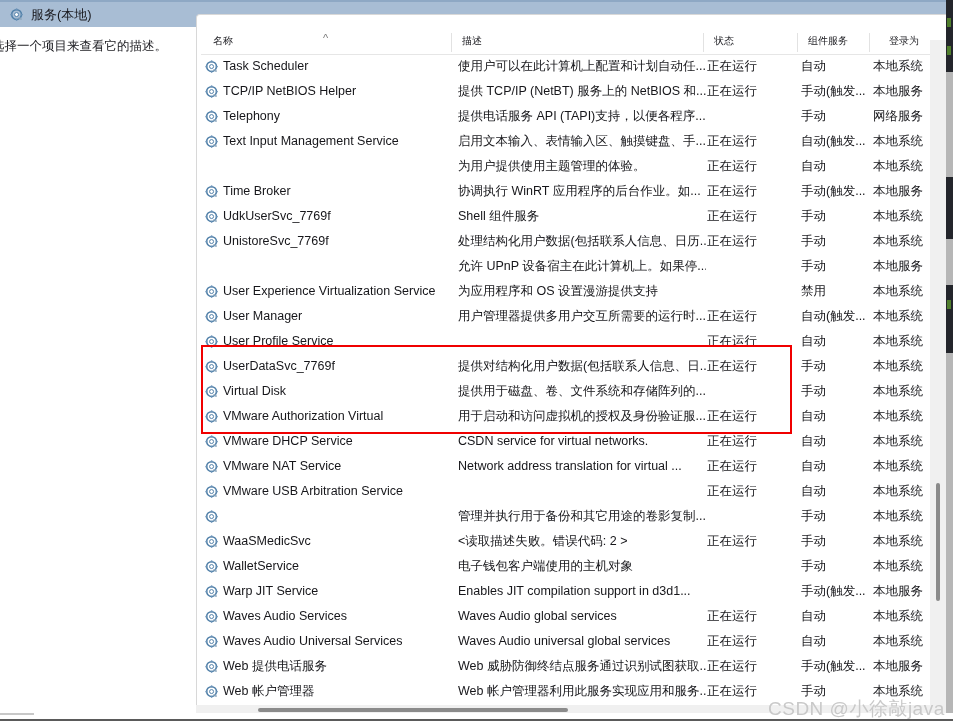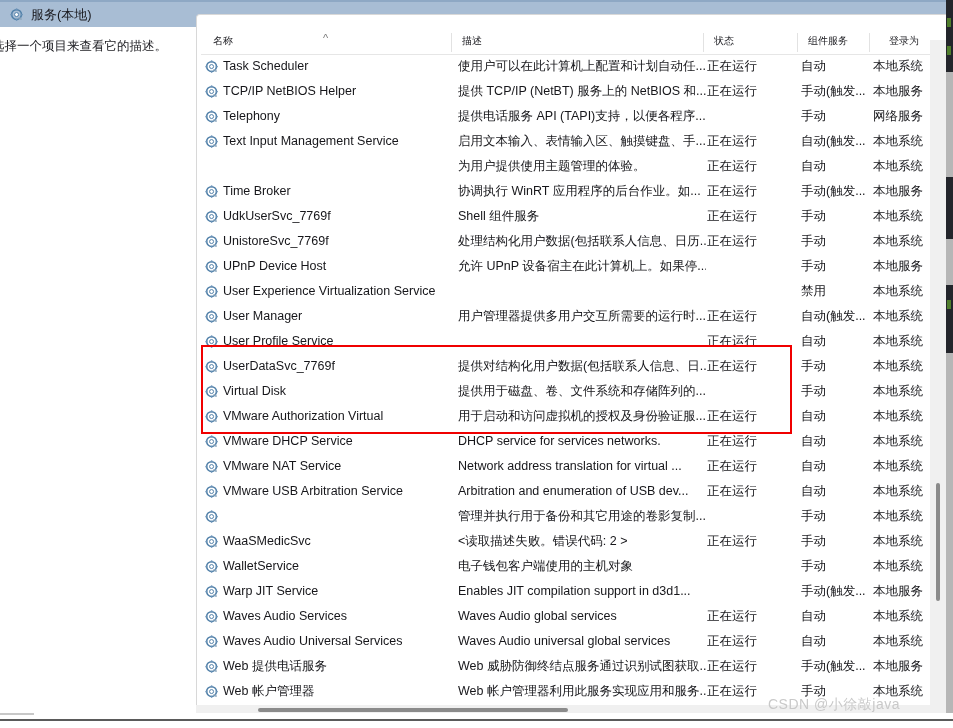--- a/index.html
+++ b/index.html
@@ -265,21 +265,21 @@
     left: 0; top: 713px;
     width: 34px; height: 2px;
     background: #c8c8c8;
     z-index: 26;
   }
 
   
   .watermark {
     position: absolute;
     left: 768px; top: 696px;
-    font-size: 14px;
+    font-size: 19px;
     color: #c9c9c9;
     white-space: nowrap;
     letter-spacing: 0.5px;
     z-index: 28;
     pointer-events: none;
   }
 </style>
 </head>
 <body>
 
@@ -505,39 +505,20 @@
     </svg>
             </span>
             <span class="nm">UnistoreSvc_7769f</span>
           </div>
           <div class="cell cell-desc">处理结构化用户数据(包括联系人信息、日历...</div>
           <div class="cell cell-status">正在运行</div>
           <div class="cell cell-start">手动</div>
           <div class="cell cell-logon">本地系统</div>
         </div>
         <div class="row">
-          <div class="cell cell-name">
-            <span class="gear">
-              <svg viewBox="0 0 16 16">
-      <circle cx="7.5" cy="7.5" r="5.6" fill="none" stroke="#4f7fa8" stroke-width="1.7"></circle>
-      <circle cx="7.5" cy="7.5" r="2.3" fill="#ffffff" stroke="#4f7fa8" stroke-width="1.1"></circle>
-      <g fill="#6b93b8">
-        <rect x="6.7" y="0.4" width="1.7" height="2.3"></rect>
-        <rect x="6.7" y="12.3" width="1.7" height="2.3"></rect>
-        <rect x="0.4" y="6.7" width="2.3" height="1.7"></rect>
-        <rect x="12.3" y="6.7" width="2.3" height="1.7"></rect>
-      </g>
-      <g fill="#8fa9bf">
-        <rect x="9.5" y="10.5" width="2.6" height="1.6"></rect>
-        <rect x="11.2" y="11.8" width="2.4" height="1.6"></rect>
-      </g>
-    </svg>
-            </span>
-            <span class="nm">UPnP Device Host</span>
-          </div>
           <div class="cell cell-desc">允许 UPnP 设备宿主在此计算机上。如果停...</div>
           <div class="cell cell-status"></div>
           <div class="cell cell-start">手动</div>
           <div class="cell cell-logon">本地服务</div>
         </div>
         <div class="row">
           <div class="cell cell-name">
             <span class="gear">
               <svg viewBox="0 0 16 16">
       <circle cx="7.5" cy="7.5" r="5.6" fill="none" stroke="#4f7fa8" stroke-width="1.7"></circle>
@@ -549,20 +530,21 @@
         <rect x="12.3" y="6.7" width="2.3" height="1.7"></rect>
       </g>
       <g fill="#8fa9bf">
         <rect x="9.5" y="10.5" width="2.6" height="1.6"></rect>
         <rect x="11.2" y="11.8" width="2.4" height="1.6"></rect>
       </g>
     </svg>
             </span>
             <span class="nm">User Experience Virtualization Service</span>
           </div>
+          <div class="cell cell-desc">为应用程序和 OS 设置漫游提供支持</div>
           <div class="cell cell-status"></div>
           <div class="cell cell-start">禁用</div>
           <div class="cell cell-logon">本地系统</div>
         </div>
         <div class="row">
           <div class="cell cell-name">
             <span class="gear">
               <svg viewBox="0 0 16 16">
       <circle cx="7.5" cy="7.5" r="5.6" fill="none" stroke="#4f7fa8" stroke-width="1.7"></circle>
       <circle cx="7.5" cy="7.5" r="2.3" fill="#ffffff" stroke="#4f7fa8" stroke-width="1.1"></circle>
@@ -697,21 +679,21 @@
         <rect x="12.3" y="6.7" width="2.3" height="1.7"></rect>
       </g>
       <g fill="#8fa9bf">
         <rect x="9.5" y="10.5" width="2.6" height="1.6"></rect>
         <rect x="11.2" y="11.8" width="2.4" height="1.6"></rect>
       </g>
     </svg>
             </span>
             <span class="nm">VMware DHCP Service</span>
           </div>
-          <div class="cell cell-desc">DHCP service for services networks.</div>
+          <div class="cell cell-desc">CSDN service for virtual networks.</div>
           <div class="cell cell-status">正在运行</div>
           <div class="cell cell-start">自动</div>
           <div class="cell cell-logon">本地系统</div>
         </div>
         <div class="row">
           <div class="cell cell-name">
             <span class="gear">
               <svg viewBox="0 0 16 16">
       <circle cx="7.5" cy="7.5" r="5.6" fill="none" stroke="#4f7fa8" stroke-width="1.7"></circle>
       <circle cx="7.5" cy="7.5" r="2.3" fill="#ffffff" stroke="#4f7fa8" stroke-width="1.1"></circle>
@@ -747,21 +729,20 @@
         <rect x="12.3" y="6.7" width="2.3" height="1.7"></rect>
       </g>
       <g fill="#8fa9bf">
         <rect x="9.5" y="10.5" width="2.6" height="1.6"></rect>
         <rect x="11.2" y="11.8" width="2.4" height="1.6"></rect>
       </g>
     </svg>
             </span>
             <span class="nm">VMware USB Arbitration Service</span>
           </div>
-          <div class="cell cell-desc">Arbitration and enumeration of USB dev...</div>
           <div class="cell cell-status">正在运行</div>
           <div class="cell cell-start">自动</div>
           <div class="cell cell-logon">本地系统</div>
         </div>
         <div class="row">
           <div class="cell cell-name">
             <span class="gear">
               <svg viewBox="0 0 16 16">
       <circle cx="7.5" cy="7.5" r="5.6" fill="none" stroke="#4f7fa8" stroke-width="1.7"></circle>
       <circle cx="7.5" cy="7.5" r="2.3" fill="#ffffff" stroke="#4f7fa8" stroke-width="1.1"></circle>

